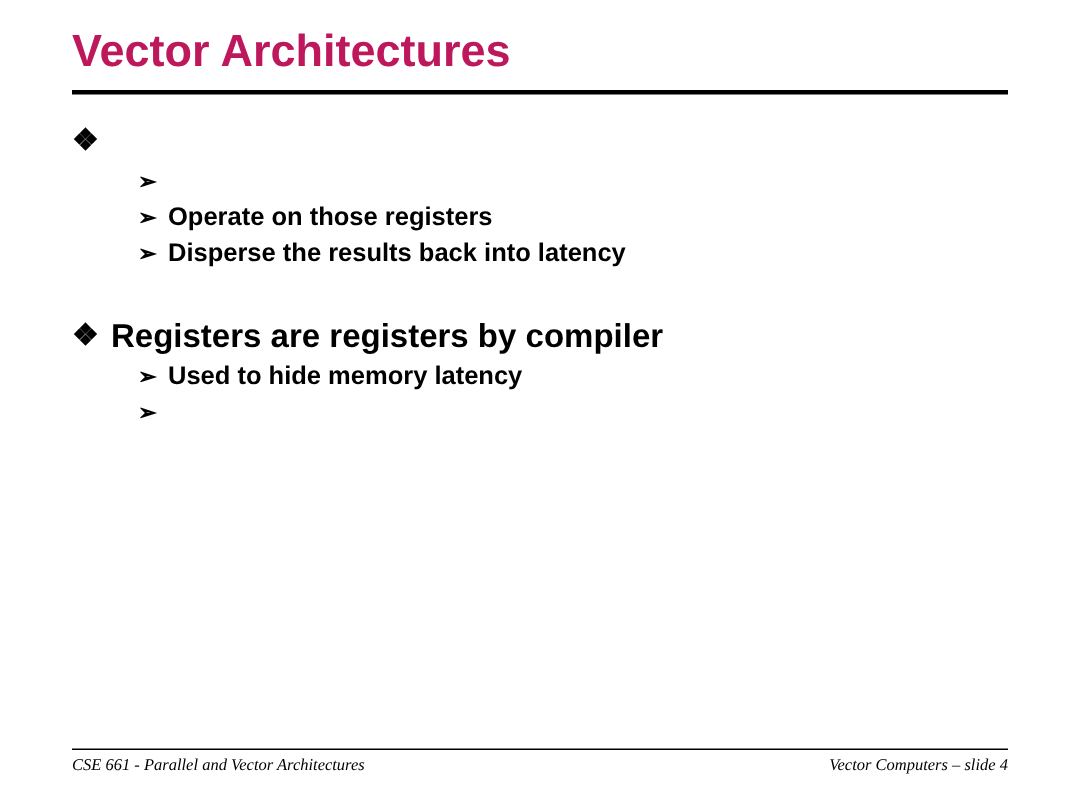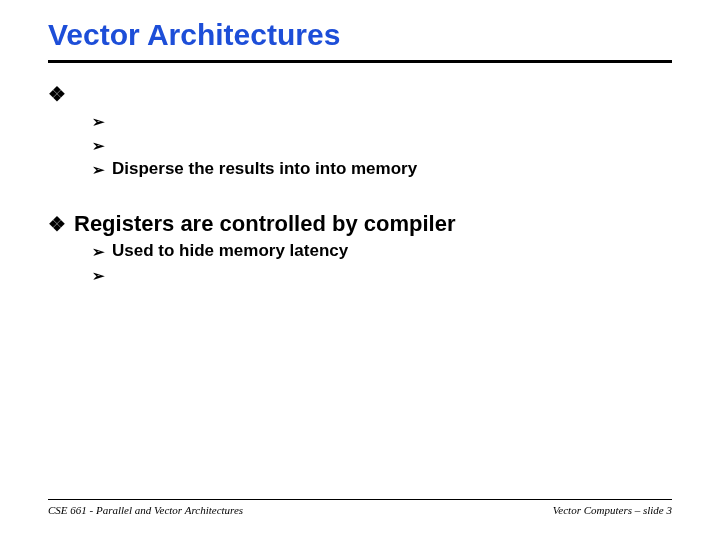--- a/index.html
+++ b/index.html
@@ -11,21 +11,21 @@
     position: relative;
     overflow: hidden;
   }
   .slide {
     width: 100%;
     height: 100%;
     padding: 18px 48px 0 48px;
     position: relative;
   }
   .title {
-    color: #1d4ed8;
+    color: #be185d;
     font-size: 30px;
     font-weight: bold;
     padding-bottom: 8px;
     border-bottom: 3px solid #000;
     margin-bottom: 18px;
   }
   .content {
     color: #000;
   }
   .lvl1 {
@@ -80,40 +80,41 @@
   <div class="content">
 
     <div class="lvl1">
       <span class="bullet">❖</span>
     </div>
     <div class="lvl2">
       <span class="bullet">➢</span>
     </div>
     <div class="lvl2">
       <span class="bullet">➢</span>
+      <span>Operate on those registers</span>
     </div>
     <div class="lvl2">
       <span class="bullet">➢</span>
-      <span>Disperse the results into into memory</span>
+      <span>Disperse the results back into latency</span>
     </div>
 
     <div class="block-gap"></div>
 
     <div class="lvl1">
       <span class="bullet">❖</span>
-      <span>Registers are controlled by compiler</span>
+      <span>Registers are registers by compiler</span>
     </div>
     <div class="lvl2">
       <span class="bullet">➢</span>
       <span>Used to hide memory latency</span>
     </div>
     <div class="lvl2">
       <span class="bullet">➢</span>
     </div>
 
   </div>
 
   <div class="footer">
     <span>CSE 661 - Parallel and Vector Architectures</span>
-    <span>Vector Computers – slide 3</span>
+    <span>Vector Computers – slide 4</span>
   </div>
 
 </div>
 
 </body></html>

